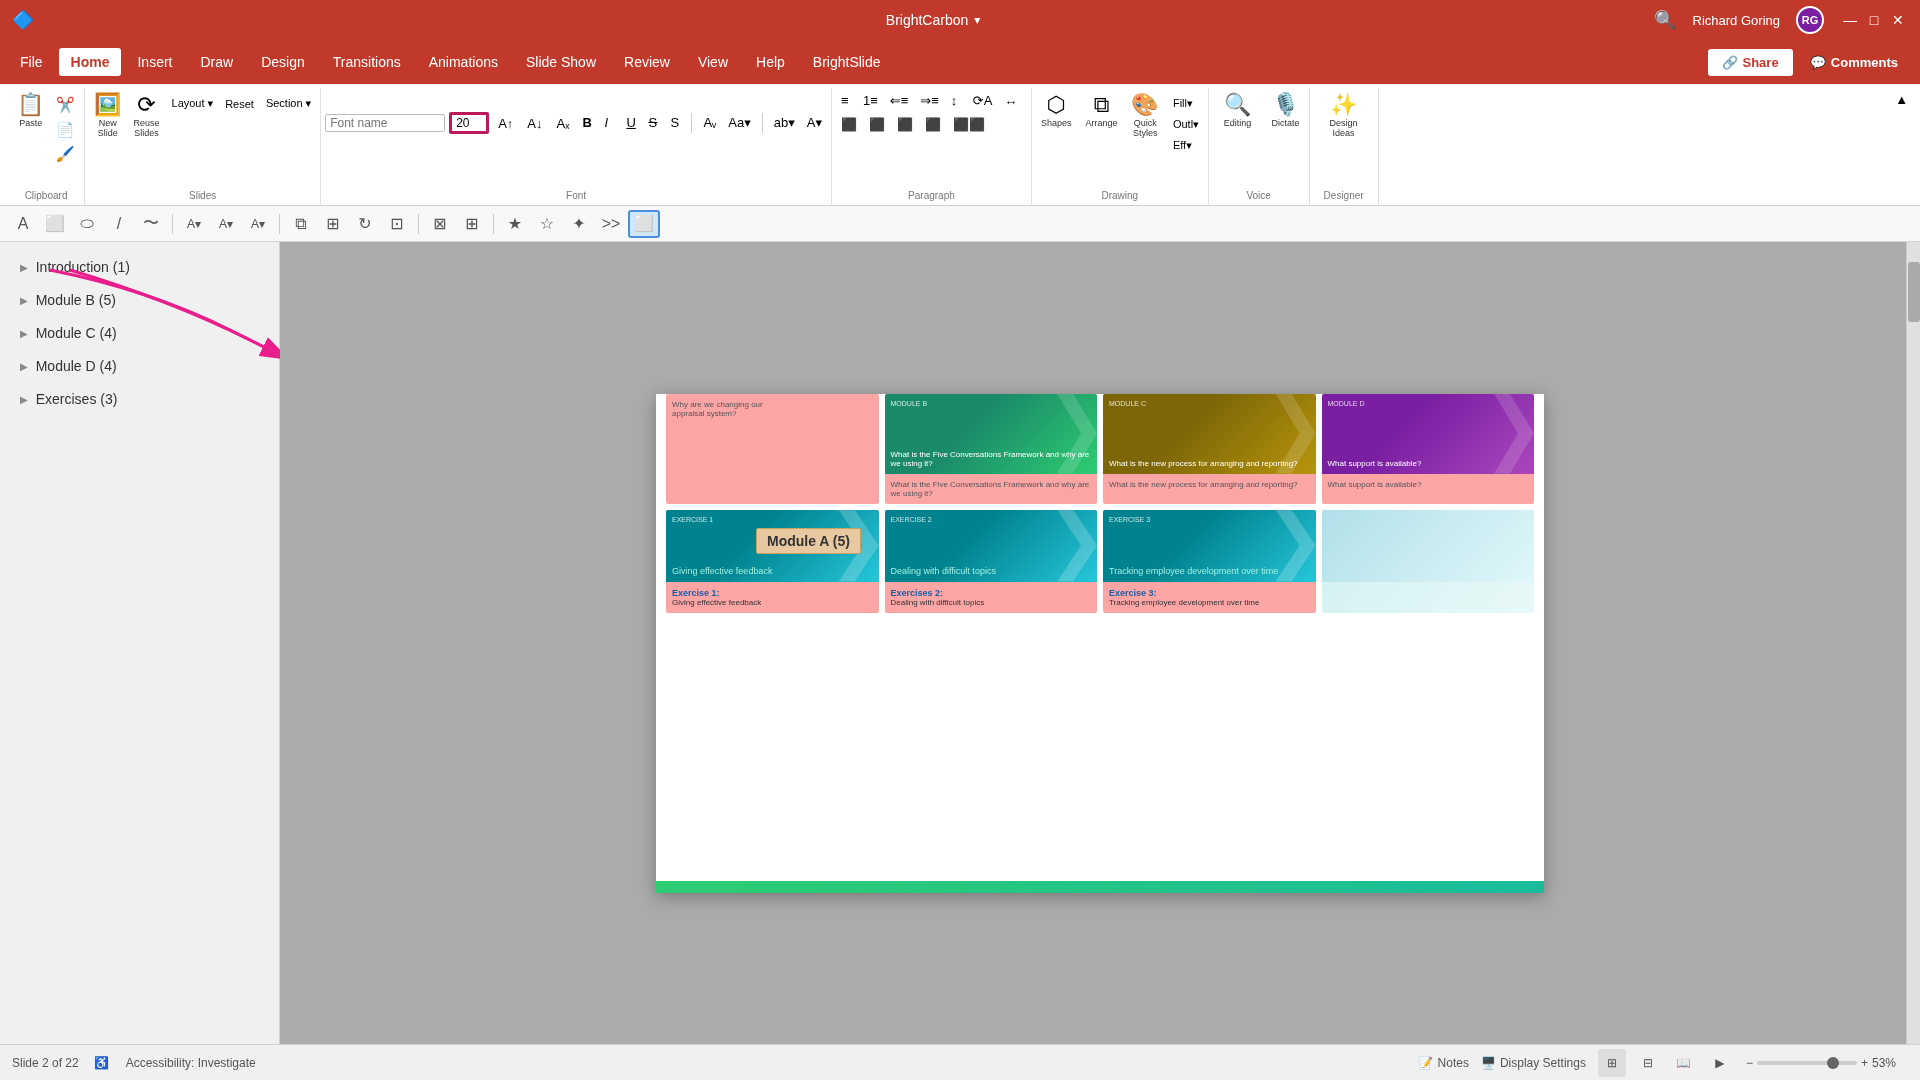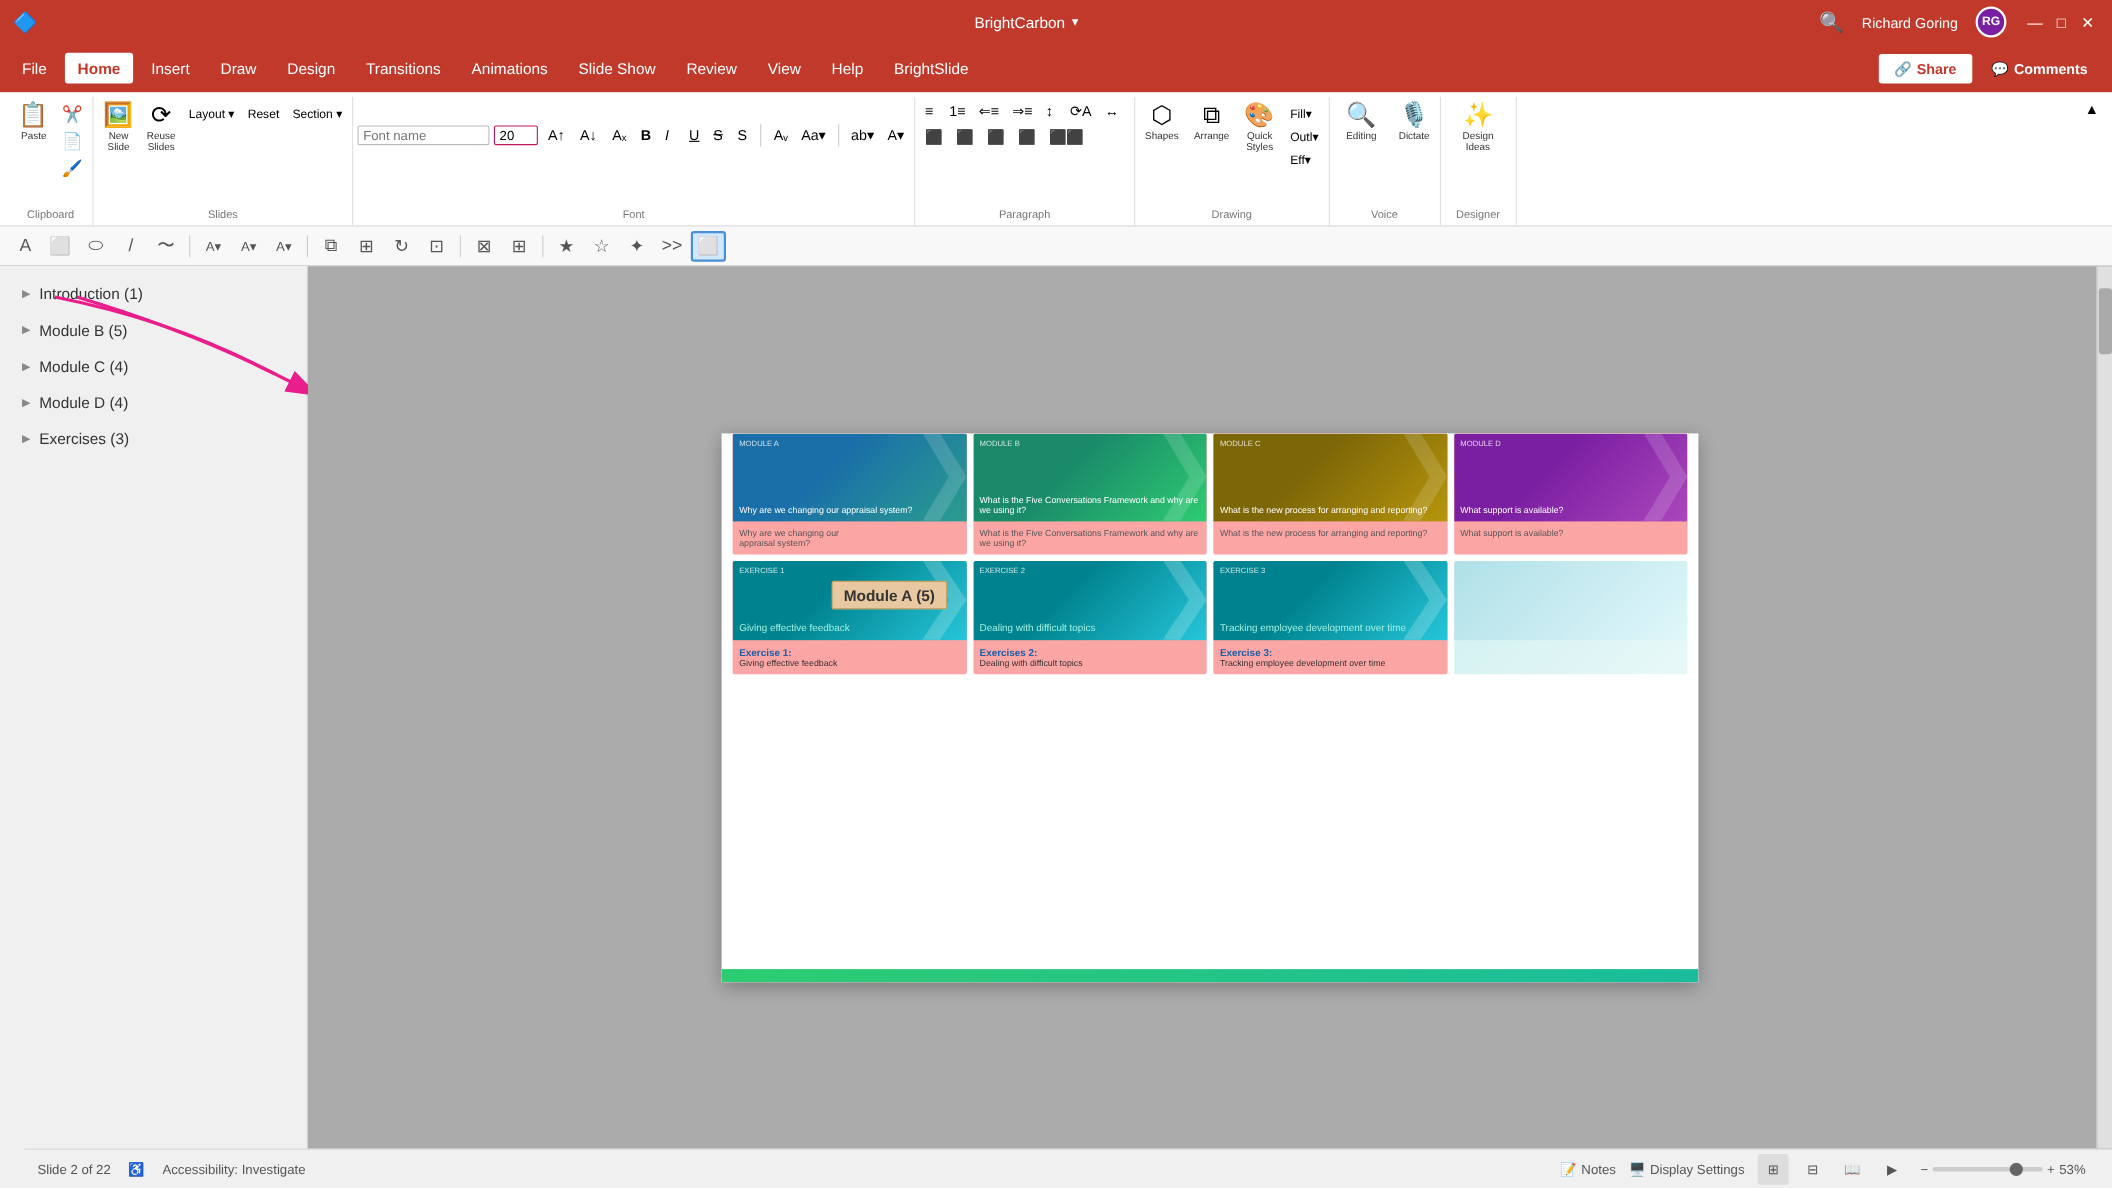--- a/index.html
+++ b/index.html
@@ -190,21 +190,20 @@
     #status-bar {
       background: #f0f0f0;
       border-top: 1px solid #d0d0d0;
       height: 36px;
       display: flex;
       align-items: center;
       padding: 0 12px;
       gap: 16px;
       font-size: 12px;
       color: #555;
-      margin-left: 22px;
     }
     .status-right {
       margin-left: auto;
       display: flex;
       align-items: center;
       gap: 12px;
     }
     .zoom-control {
       display: flex; align-items: center; gap: 4px;
     }
@@ -256,21 +255,21 @@
     .rb .lbl { font-size: 9px; color: #333; text-align: center; }
     .rb .ico { font-size: 22px; line-height: 1.1; }
     .rb.sm { flex-direction: row; min-width: 20px; }
     .rb.sm .ico { font-size: 15px; }
 
     
     .font-select {
       border: 1px solid #bbb; border-radius: 2px; padding: 1px 4px; font-size: 12px; width: 120px; background: white;
     }
     .font-size-select {
-      border: 1px solid #be185d; border-radius: 2px; padding: 1px 4px; font-size: 12px; width: 40px; background: white;
+      border: 3px solid #be185d; border-radius: 2px; padding: 1px 4px; font-size: 12px; width: 40px; background: white;
     }
 
     .slide-bottom-bar {
       position: absolute;
       bottom: 0; left: 0; right: 0; height: 12px;
       background: linear-gradient(90deg, #2ecc71 0%, #1abc9c 100%);
     }
 
     .exercise-card-empty {
       background: linear-gradient(135deg, #d0f0f0 0%, #e8f8f8 100%);
@@ -555,25 +554,20 @@
     </svg>
   </div>
 
   <div id="slide-area">
     <div id="slide">
 
 
       <div class="slide-grid">
 
         <div class="module-card">
-          <div class="module-card-img module-card-img-a">
-            <span class="card-module-label">MODULE A</span>
-            <div class="chevron-shape"></div>
-            <div class="card-title-overlay">Why are we changing our appraisal system?</div>
-          </div>
           <div class="card-text">
             <div style="font-size:8px;color:#555;">Why are we changing our<br>appraisal system?</div>
           </div>
         </div>
 
         <div class="module-card">
           <div class="module-card-img module-card-img-b">
             <span class="card-module-label">MODULE B</span>
             <div class="chevron-shape"></div>
             <div class="card-title-overlay">What is the Five Conversations Framework and why are we using it?</div>

